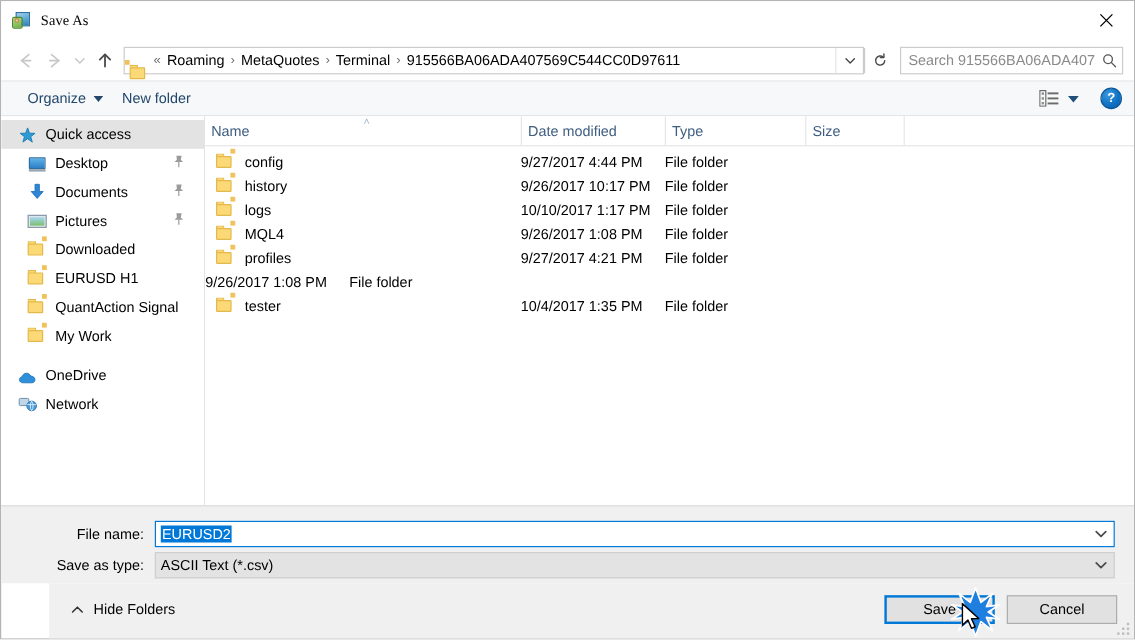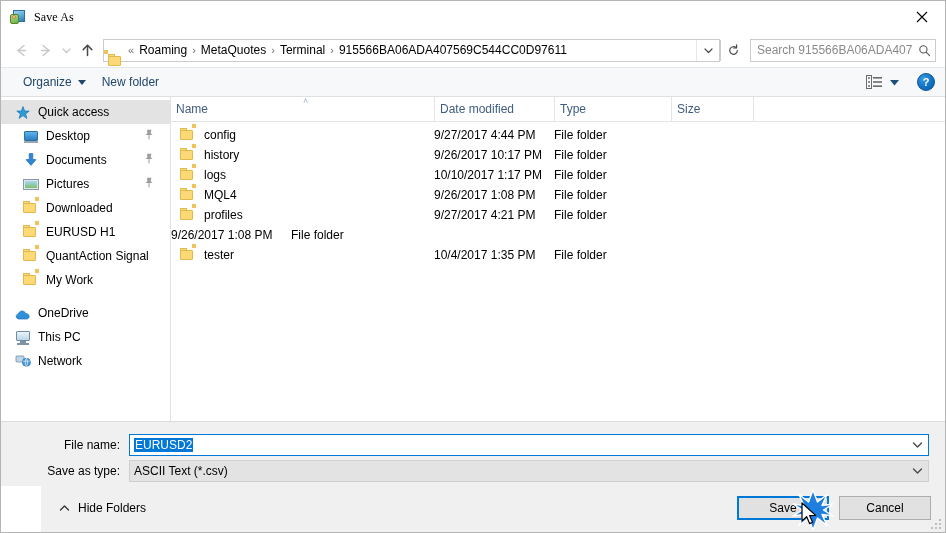--- a/index.html
+++ b/index.html
@@ -494,28 +494,20 @@
 
       <div class="side-item root">
         <span class="side-ico">
           <svg width="16" height="16" viewBox="0 0 16 16" class="ico-cloud">
             <path d="M4.2,12 C2.4,12 1.2,10.8 1.2,9.4 C1.2,8.1 2.2,7.1 3.5,6.9 C3.8,5.2 5.3,4 7.1,4 C8.7,4 10.1,5 10.6,6.4 C12.2,6.3 13.8,7.4 14.1,9 C14.4,10.6 13.2,12 11.6,12 Z" fill="#2f8fd8" stroke="#1d72b8" stroke-width="0.7" stroke-linejoin="round"></path>
           </svg>
         </span>
         <span class="side-label">OneDrive</span>
       </div>
 
-      <div class="side-item root">
-        <span class="side-ico ico-pc">
-          <span class="mon"></span>
-            <span class="stand"></span>
-            <span class="foot"></span>
-        </span>
-        <span class="side-label">This PC</span>
-      </div>
 
       <div class="side-item root">
         <span class="side-ico">
           <svg width="16" height="16" viewBox="0 0 16 16">
             <rect x="1" y="3" width="8" height="6" rx="1" fill="#bfd6e8" stroke="#6d8ea8" stroke-width="0.8"></rect>
             <circle cx="11.4" cy="9.3" r="4" fill="#4a9ad8" stroke="#2c77b4" stroke-width="0.8"></circle>
             <path d="M7.6,8.2 L15.2,8.2 M11.4,5.3 C9.9,7.3 9.9,11.3 11.4,13.3 M11.4,5.3 C12.9,7.3 12.9,11.3 11.4,13.3" stroke="#e9f3fb" stroke-width="0.7" fill="none"></path>
           </svg>
         </span>
         <span class="side-label">Network</span>

